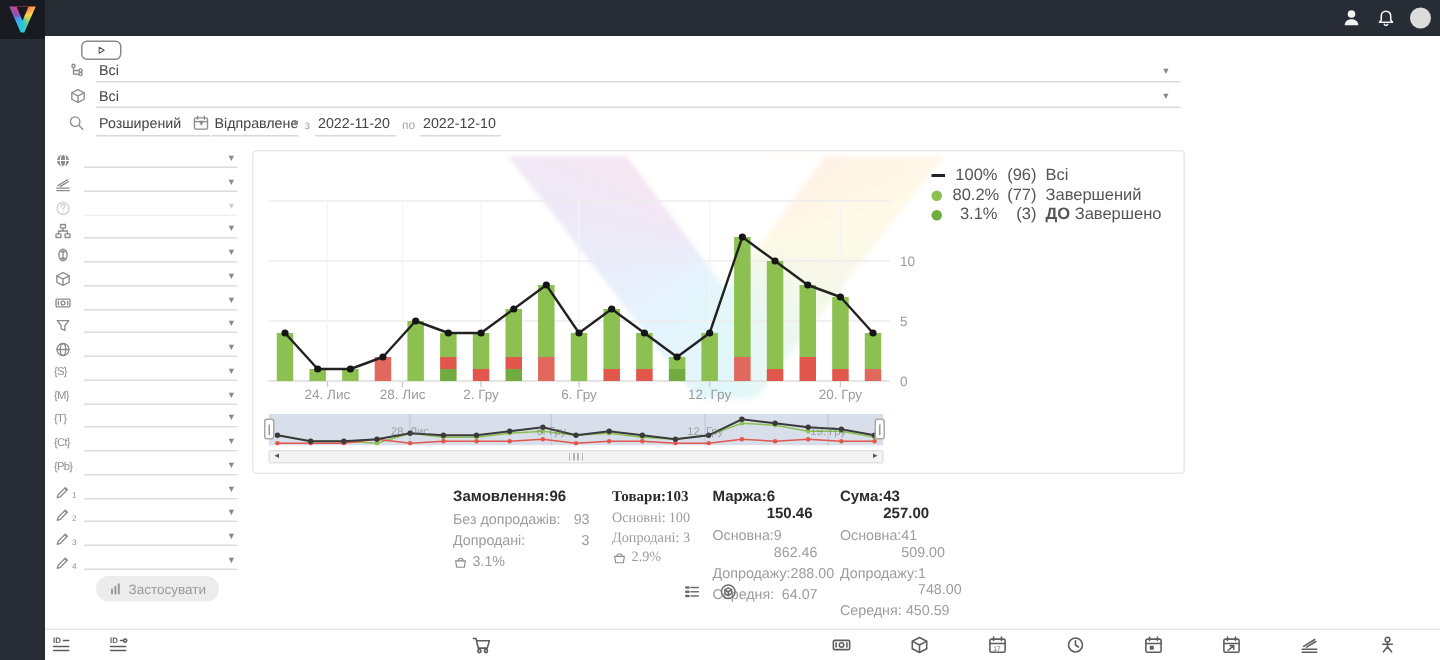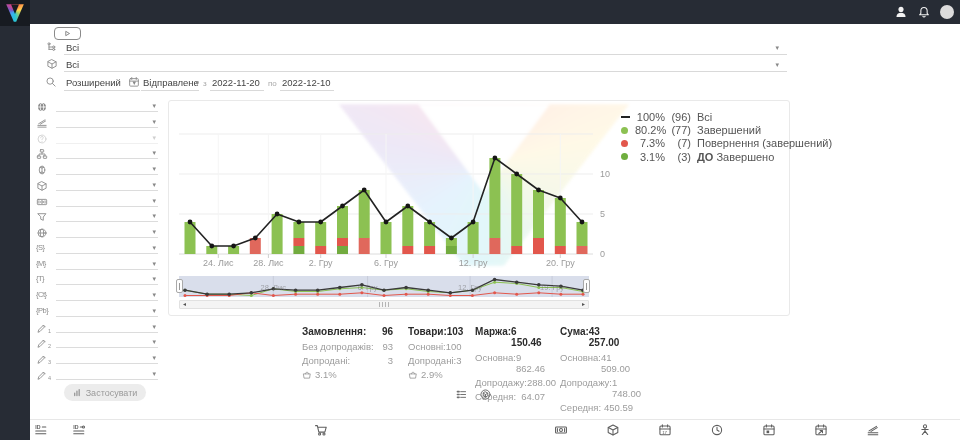--- a/index.html
+++ b/index.html
@@ -72,21 +72,21 @@
   .nav-handle i{display:block;width:1px;height:7px;background:#999}
   .sbar{position:absolute;left:10px;top:199px;width:410px;height:9px;background:#f4f4f4;
     border:1px solid #e1e1e1;border-radius:1px}
   .sbtn{position:absolute;top:0;width:9px;height:7px;color:#555;font-size:6px;line-height:7px;
     text-align:center;cursor:pointer}
   .sgrip{position:absolute;left:50%;top:1px;margin-left:-5px;width:10px;height:5px;cursor:grab;
     background:repeating-linear-gradient(90deg,#b5b5b5 0 1px,transparent 1px 3px)}
 
   
   .stats{position:absolute;left:302px;top:326px;display:flex;gap:15px}
-  .st-title{display:flex;justify-content:space-between;font-size:10px;font-weight:bold;color:#2b2b2b;margin-bottom:4px}
+  .st-title{display:flex;font-size:10px;font-weight:bold;color:#2b2b2b;margin-bottom:4px}
   .st-row{display:flex;justify-content:space-between;font-size:9.5px;color:#9c9c9c;margin-bottom:3px}
   .st-foot{display:flex;align-items:center;gap:3px;font-size:9.5px;color:#9c9c9c}
   .st-foot .ic{width:10px;height:10px;color:#8c8c8c}
 
   .toggles{position:absolute;left:455px;top:388px;display:flex;gap:11px}
   .tg{width:13px;height:13px;color:#6f6f6f;cursor:pointer}
 
   
   .bottombar{position:absolute;left:0;top:419px;width:960px;height:21px;border-top:1px solid #e7e7e7;background:#fff}
   .bicon{position:absolute;top:3px;width:14px;height:14px;color:#5d5d5d;cursor:pointer}
@@ -453,28 +453,20 @@
       <div class="lg-item">
         <span class="lg-sym">
           <i class="lg-dot" style="background: rgb(140, 193, 82);"></i>
         </span>
         <span class="lg-pct">80.2%</span>
         <span class="lg-cnt">(77)</span>
         <span class="lg-lbl">Завершений</span>
       </div>
       <div class="lg-item">
         <span class="lg-sym">
-          <i class="lg-dot" style="background: rgb(226, 87, 76);"></i>
-        </span>
-        <span class="lg-pct">7.3%</span>
-        <span class="lg-cnt">(7)</span>
-        <span class="lg-lbl">Повернення (завершений)</span>
-      </div>
-      <div class="lg-item">
-        <span class="lg-sym">
           <i class="lg-dot" style="background: rgb(111, 174, 62);"></i>
         </span>
         <span class="lg-pct">3.1%</span>
         <span class="lg-cnt">(3)</span>
         <span class="lg-lbl"><b>ДО</b> Завершено</span>
       </div>
     </div>
   <div class="navwrap" id="navwrap"><svg viewBox="0 0 410 21" width="410" height="21">
         <rect x="0" y="0" width="410" height="21" fill="#d9deeb"></rect>
         <line x1="94.3" y1="0" x2="94.3" y2="21" stroke="#c7ccda"></line>
@@ -577,21 +569,21 @@
       <div class="st-foot">
         <span class="ic">
           <svg viewBox="0 0 16 16" fill="none" stroke="currentColor" stroke-width="1.2" stroke-linecap="round" stroke-linejoin="round">
             <path d="M2.8 6.2h10.4l-1.1 6.8H3.9z"></path>
             <path d="M5.3 6.2c0-3.6 5.4-3.6 5.4 0"></path>
           </svg>
         </span>
         <span>3.1%</span>
       </div>
     </div>
-    <div class="st-col" style="width: 52px;">
+    <div class="st-col" style="width: 52px; font-family: Liberation Serif, serif;">
       <div class="st-title">
         <span>Товари:</span>
         <span>103</span>
       </div>
       <div class="st-row">
         <span>Основні:</span>
         <span>100</span>
       </div>
       <div class="st-row">
         <span>Допродані:</span>

